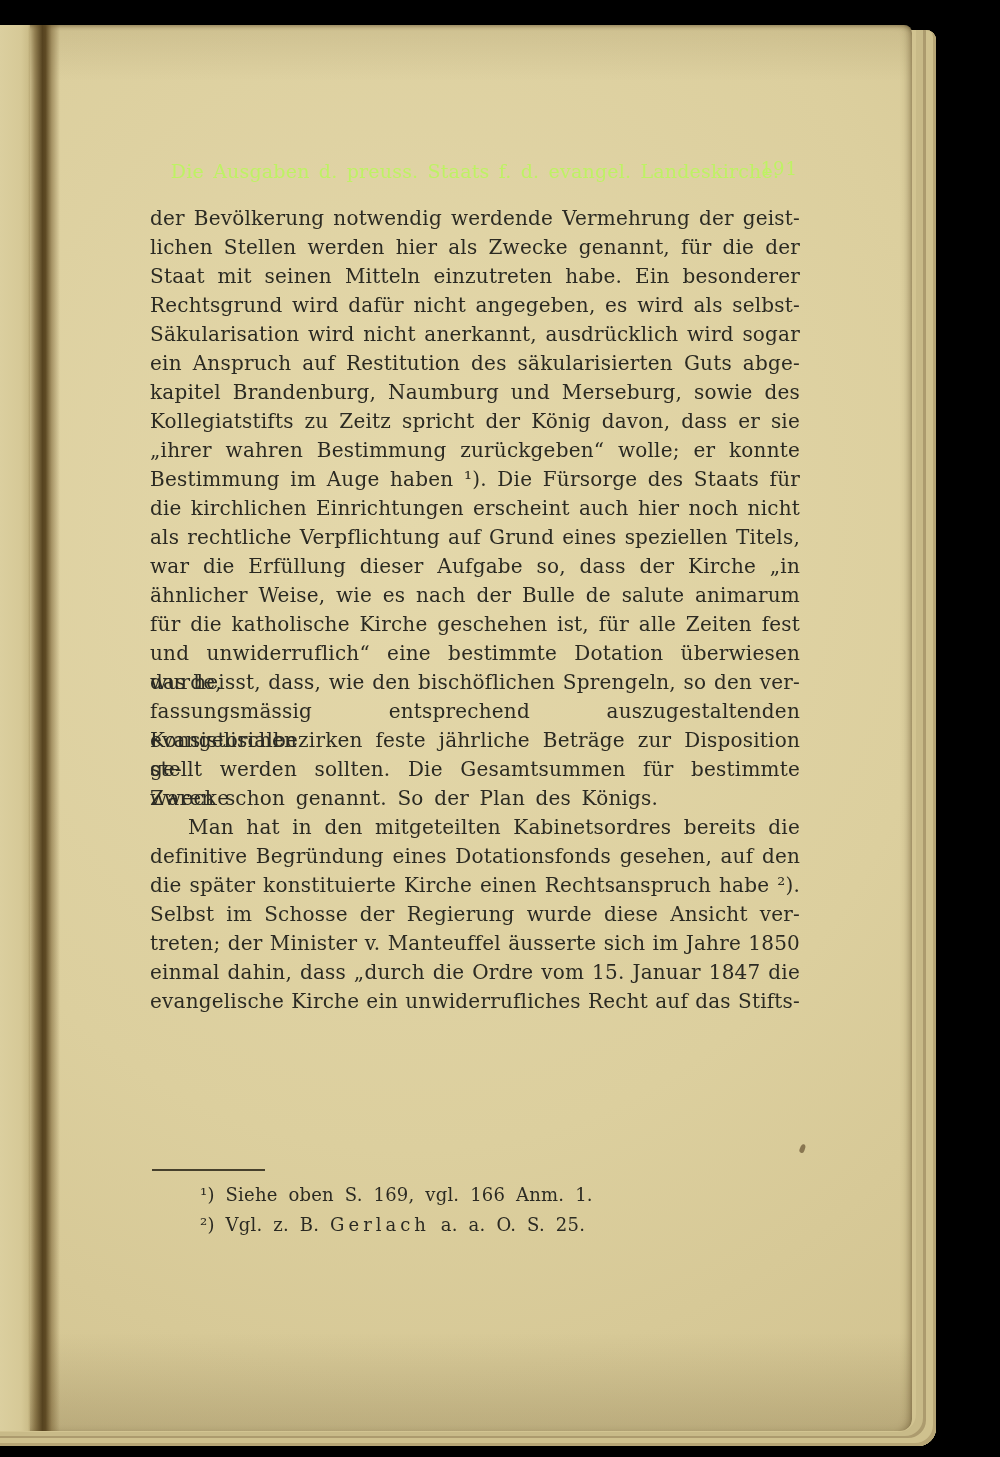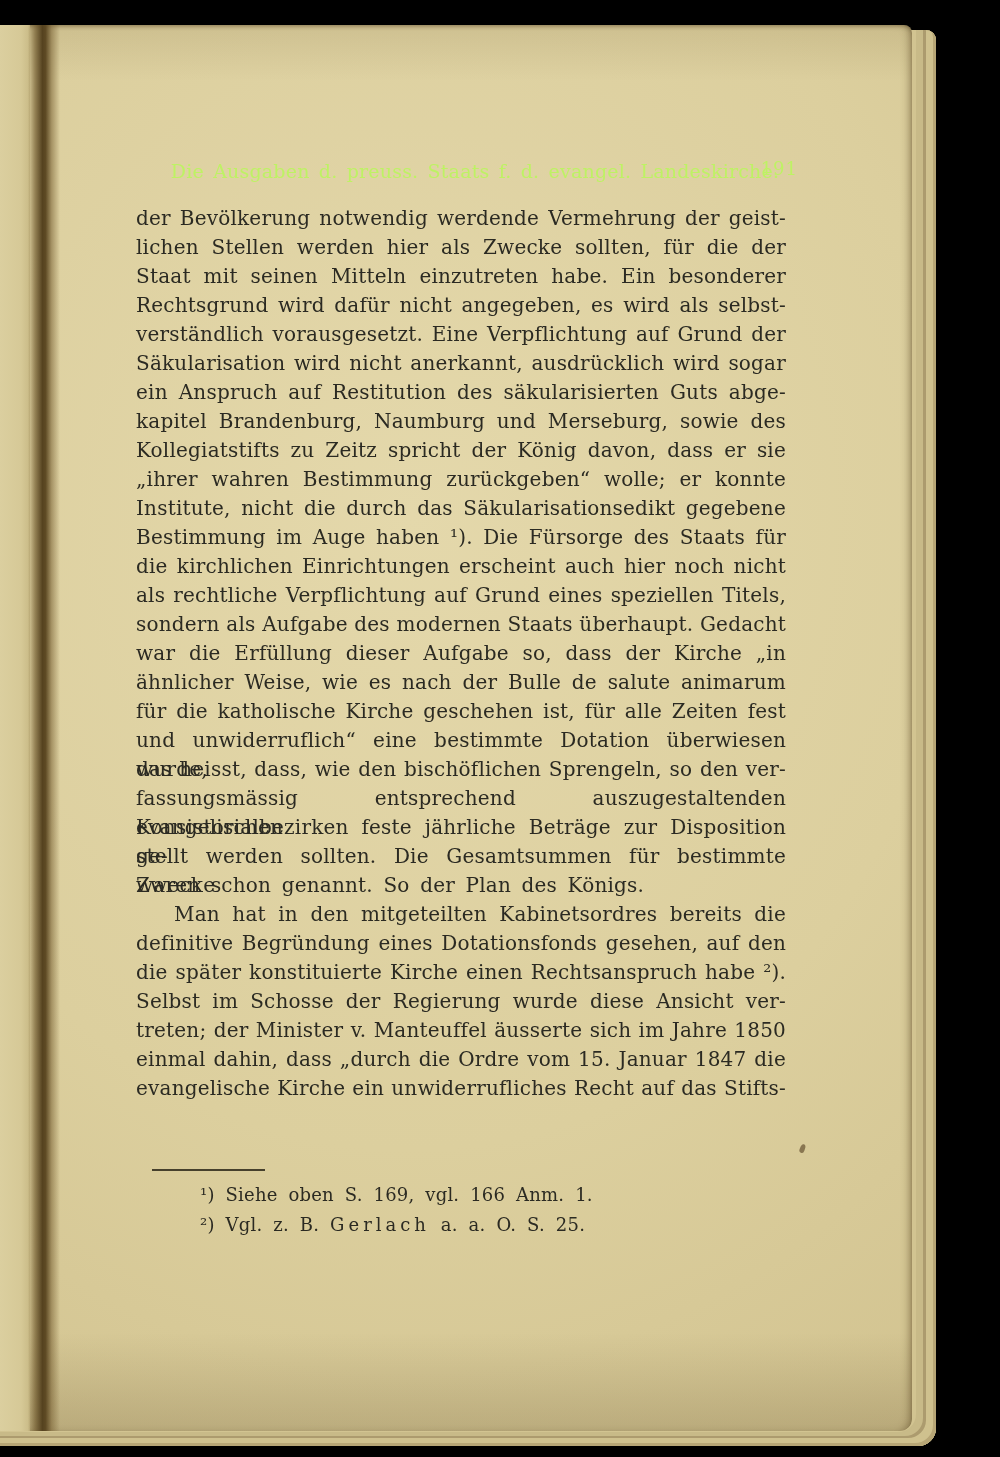--- a/index.html
+++ b/index.html
@@ -62,21 +62,21 @@
   .h-title{
     display:block;text-align:center;
     font-size:19px;line-height:24px;word-spacing:3px;letter-spacing:.2px;
   }
   .h-num{
     position:absolute;right:2px;top:-1px;
     font-size:18px;letter-spacing:1px;
   }
 
   .body-text{
-    position:absolute;left:136px;top:204px;width:650px;
+    position:absolute;left:150px;top:204px;width:650px;
     color:#2b2a22;
     font-size:20px;line-height:29px;
   }
   .line{
     height:29px;white-space:nowrap0; 
     text-align:justify;text-align-last:justify;
     letter-spacing:.2px;
   }
   .line.end{text-align-last:left;word-spacing:4px;}
   .line.indent{text-indent:38px;}
@@ -108,34 +108,31 @@
   <div class="gutter"></div>
   <div class="fold"></div>
 
   <div class="header">
     <span class="h-title">Die Ausgaben d. preuss. Staats f. d. evangel. Landeskirche.</span>
     <span class="h-num">191</span>
   </div>
 
   <div class="body-text">
       <div class="line">der Bevölkerung notwendig werdende Vermehrung der geist-</div>
-      <div class="line">lichen Stellen werden hier als Zwecke sollten, für die der</div>
+      <div class="line">lichen Stellen werden hier als Zwecke genannt, für die der</div>
       <div class="line">Staat mit seinen Mitteln einzutreten habe. Ein besonderer</div>
       <div class="line">Rechtsgrund wird dafür nicht angegeben, es wird als selbst-</div>
-      <div class="line">verständlich vorausgesetzt. Eine Verpflichtung auf Grund der</div>
       <div class="line">Säkularisation wird nicht anerkannt, ausdrücklich wird sogar</div>
       <div class="line">ein Anspruch auf Restitution des säkularisierten Guts abge-</div>
       <div class="line">kapitel Brandenburg, Naumburg und Merseburg, sowie des</div>
       <div class="line">Kollegiatstifts zu Zeitz spricht der König davon, dass er sie</div>
       <div class="line">„ihrer wahren Bestimmung zurückgeben“ wolle; er konnte</div>
-      <div class="line">Institute, nicht die durch das Säkularisationsedikt gegebene</div>
       <div class="line">Bestimmung im Auge haben ¹). Die Fürsorge des Staats für</div>
       <div class="line">die kirchlichen Einrichtungen erscheint auch hier noch nicht</div>
       <div class="line">als rechtliche Verpflichtung auf Grund eines speziellen Titels,</div>
-      <div class="line">sondern als Aufgabe des modernen Staats überhaupt. Gedacht</div>
       <div class="line">war die Erfüllung dieser Aufgabe so, dass der Kirche „in</div>
       <div class="line">ähnlicher Weise, wie es nach der Bulle de salute animarum</div>
       <div class="line">für die katholische Kirche geschehen ist, für alle Zeiten fest</div>
       <div class="line">und unwiderruflich“ eine bestimmte Dotation überwiesen wurde,</div>
       <div class="line">das heisst, dass, wie den bischöflichen Sprengeln, so den ver-</div>
       <div class="line">fassungsmässig entsprechend auszugestaltenden evangelischen</div>
       <div class="line">Konsistorialbezirken feste jährliche Beträge zur Disposition ge-</div>
       <div class="line">stellt werden sollten. Die Gesamtsummen für bestimmte Zwecke</div>
       <div class="line end">waren schon genannt.  So der Plan des Königs.</div>
       <div class="line indent">Man hat in den mitgeteilten Kabinetsordres bereits die</div>

